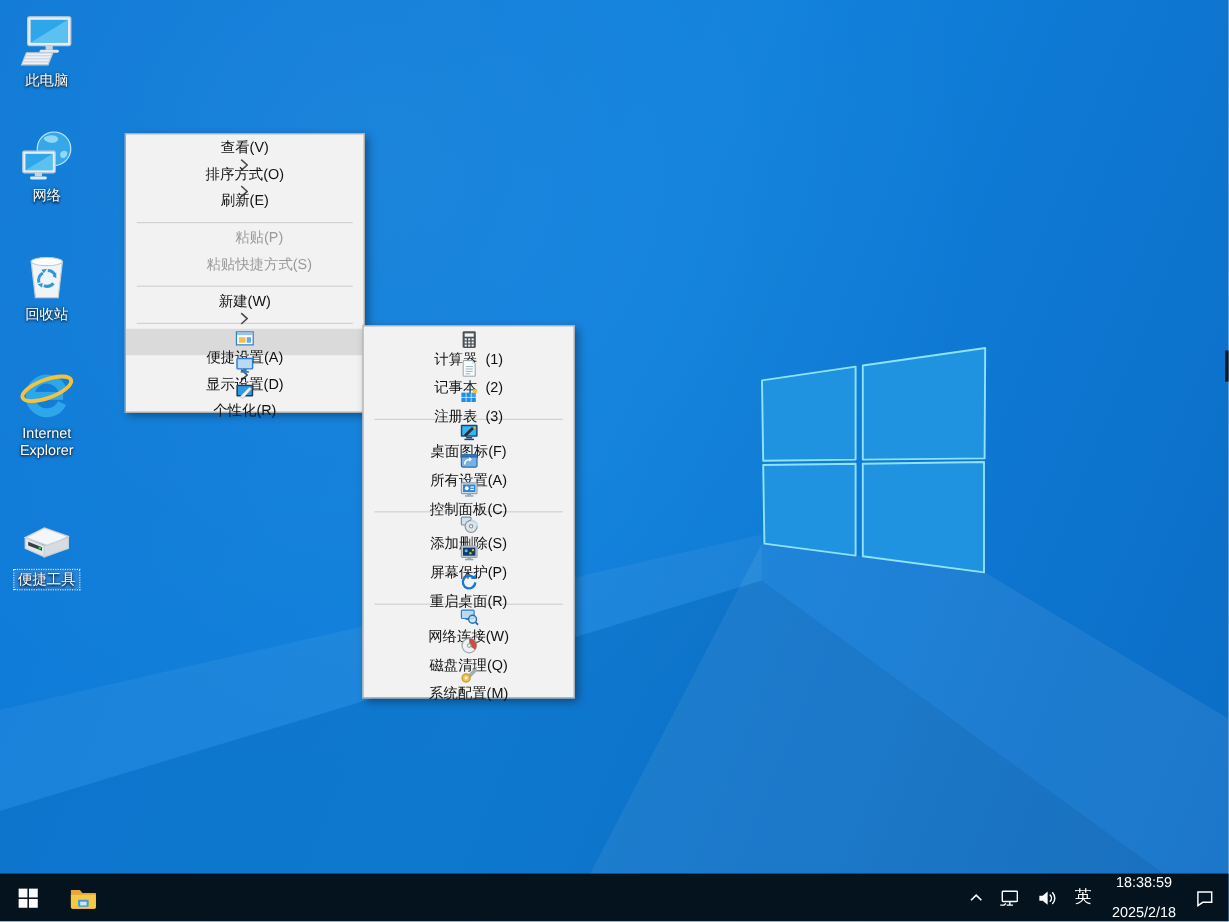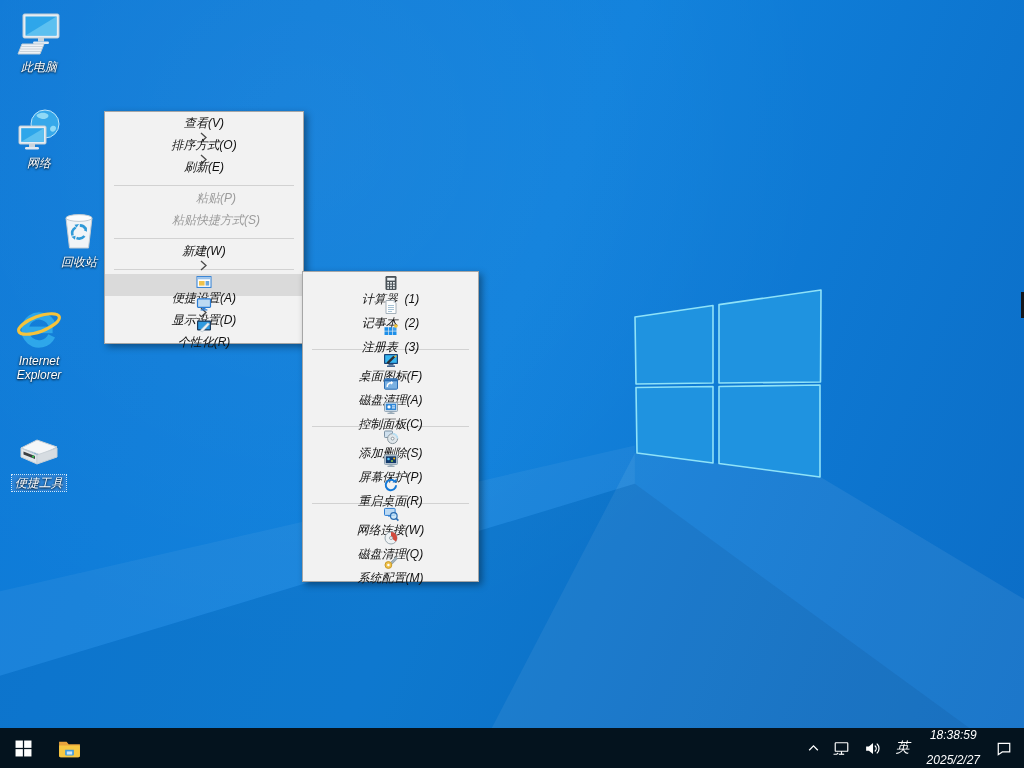--- a/index.html
+++ b/index.html
@@ -1,19 +1,19 @@
 <!DOCTYPE html>
 <html><head>
 <meta charset="utf-8">
 <style>
   html,body{margin:0;padding:0;}
   body{width:1024px;height:768px;overflow:hidden;
        font-family:"Liberation Sans","DejaVu Sans",sans-serif;}
   .screen{position:relative;width:1024px;height:768px;overflow:hidden;
-          background:linear-gradient(112deg,#0e79d6 0%,#1081dc 48%,#0b6cc5 100%);font-style:italic;}
+          background:linear-gradient(112deg,#0e79d6 0%,#1081dc 48%,#0b6cc5 100%);}
   
   .ray{position:absolute;left:0;top:0;width:1024px;height:768px;pointer-events:none;}
   .ray1{background:rgba(255,255,255,0.07);
         clip-path:polygon(62% 59%,80% 62%,100% 78%,100% 100%,46% 100%);}
   .ray2{background:rgba(255,255,255,0.05);
         clip-path:polygon(0 77%,62% 58%,62% 63%,0 88%);}
   .ray3{background:rgba(0,20,60,0.08);
         clip-path:polygon(0 88%,62% 63%,100% 100%,0 100%);}
   .ray4{background:radial-gradient(circle at 30% 18%,rgba(255,255,255,0.05),rgba(255,255,255,0) 55%);}
   .wallpaper-logo{position:absolute;left:0;top:0;pointer-events:none;}
@@ -99,21 +99,21 @@
             <path d="M20 21c2-1 4.8 0 4.8 2s-2.8 3.8-4.8 2.8-2-3.8 0-4.8z" fill="#8fd9f6"></path>
             <rect x="4" y="20" width="27" height="18" rx="1.2" fill="#e6edf3" stroke="#c0ccd5"></rect>
             <rect x="6.2" y="22.2" width="22.6" height="13.6" fill="#2ea6ea"></rect>
             <polygon points="6.2,35.8 28.8,22.2 28.8,35.8" fill="#5cc0f0"></polygon>
             <rect x="14" y="38" width="6" height="3" fill="#c9d4dc"></rect>
             <rect x="10" y="41" width="14" height="2.5" rx="1.2" fill="#dfe9f2"></rect>
           </svg>
         </span>
         <span class="di-label">网络</span>
       </div>
-      <div class="dicon" style="top: 205px; padding-left: 40px;">
+      <div class="dicon" style="top: 205px;">
         <span class="di-img">
           <svg viewBox="0 0 48 48">
             <path d="M11 13h26l-3.5 30h-19z" fill="#f0f4f7" stroke="#c3ccd3"></path>
             <ellipse cx="24" cy="13" rx="13" ry="3.4" fill="#fafcfd" stroke="#c3ccd3"></ellipse>
             <g fill="none" stroke="#2f9ad8" stroke-width="2.6">
               <path d="M17.5 30.5a7 7 0 0 1 3.2-8"></path>
               <path d="M24.8 20.4a7 7 0 0 1 6 3.6"></path>
               <path d="M29.5 31a7 7 0 0 1-8 2"></path>
             </g>
             <g fill="#2f9ad8">
@@ -304,21 +304,21 @@
       </div>
       <div class="mi">
         <span class="mi-ico">
           <svg viewBox="0 0 16 16">
             <rect x="1.5" y="2.8" width="13" height="10.4" rx="1" fill="#7ab1e2" stroke="#2b6cb0"></rect>
             <rect x="2" y="3.3" width="12" height="2" fill="#2b6cb0"></rect>
             <path d="M4.2 11c0-2.6 2-4.2 4.4-4.2" stroke="#fff" stroke-width="1.4" fill="none"></path>
             <path d="M8 4.9l2.3 1.9L8 8.7z" fill="#fff"></path>
           </svg>
         </span>
-        <span class="mi-label">磁盘清理(A)</span>
+        <span class="mi-label">所有设置(A)</span>
         <span class="mi-arrow"></span>
       </div>
       <div class="mi">
         <span class="mi-ico">
           <svg viewBox="0 0 16 16">
             <rect x="1.5" y="2.4" width="13" height="9" rx="0.8" fill="#dfe7ee" stroke="#8fa3b2"></rect>
             <rect x="2.8" y="3.7" width="10.4" height="6.4" fill="#2f86d6"></rect>
             <circle cx="6" cy="6.9" r="1.6" fill="#fff"></circle>
             <rect x="9" y="5.4" width="3" height="1" fill="#fff"></rect>
             <rect x="9" y="7.4" width="3" height="1" fill="#fff"></rect>
@@ -445,21 +445,21 @@
             <path d="M11 5.6a3.4 3.4 0 0 1 0 4.8"></path>
             <path d="M12.9 3.8a6 6 0 0 1 0 8.4"></path>
           </g>
         </svg>
       </div>
       <div class="tray-item tray-lang">
         <span>英</span>
       </div>
       <div class="tray-item tray-clock">
         <span>18:38:59</span>
-        <span>2025/2/27</span>
+        <span>2025/2/18</span>
       </div>
       <div class="tray-item">
         <svg width="18" height="17" viewBox="0 0 16 16" fill="none" stroke="#ffffff" stroke-width="1.15">
           <path d="M2.6 3.2h10.8v8H6.4l-3.8 2.6z"></path>
         </svg>
       </div>
       <div class="tray-end"></div>
     </div>
   </div>
 </div>

